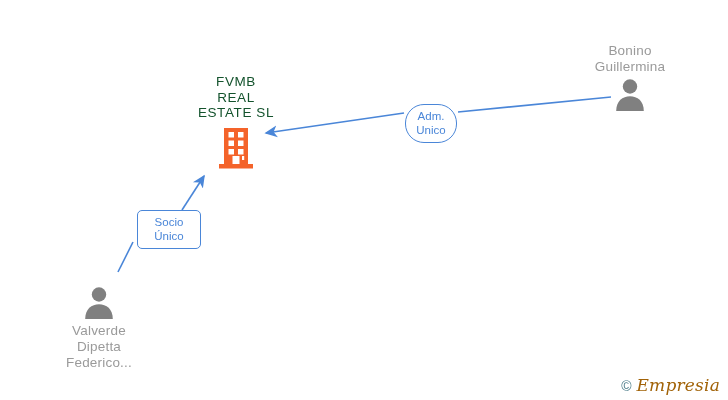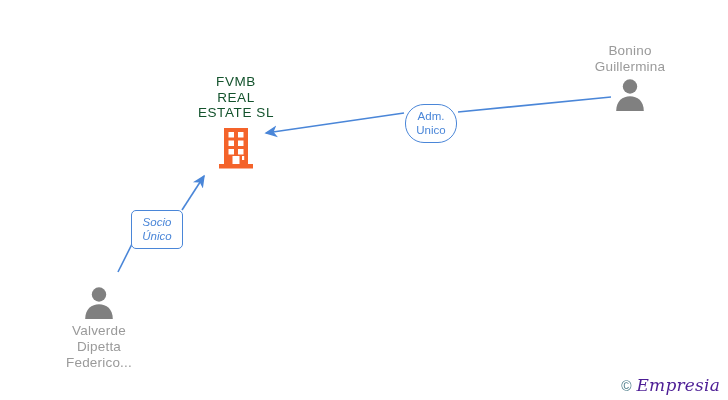--- a/index.html
+++ b/index.html
@@ -79,41 +79,41 @@
     background: #ffffff;
     color: #4a86d8;
     font-size: 11.5px;
     line-height: 14px;
     text-align: center;
     padding: 4px 6px 5px 6px;
     white-space: pre-line;
     box-sizing: border-box;
   }
   .rel-box.adm { left: 405px; top: 104px; width: 52px; border-radius: 19px; }
-  .rel-box.socio { left: 131px; top: 210px; width: 52px; font-style: italic; }
+  .rel-box.socio { left: 137px; top: 210px; width: 64px; }
 
   
   .watermark {
     position: absolute;
     right: 8px;
     bottom: 6px;
     display: flex;
     align-items: center;
     gap: 5px;
   }
   .wm-copy {
     font-size: 14px;
     color: #4c7d8a;
     line-height: 1;
   }
   .wm-text {
     font-family: "DejaVu Serif", serif;
     font-style: italic;
     font-size: 17px;
-    color: #4c1d95;
+    color: #a16207;
     line-height: 1;
     letter-spacing: 0.2px;
   }
 </style>
 </head>
 <body>
 
 <div id="canvas">
 
   <svg id="edges" viewBox="0 0 728 400" xmlns="http://www.w3.org/2000/svg">

